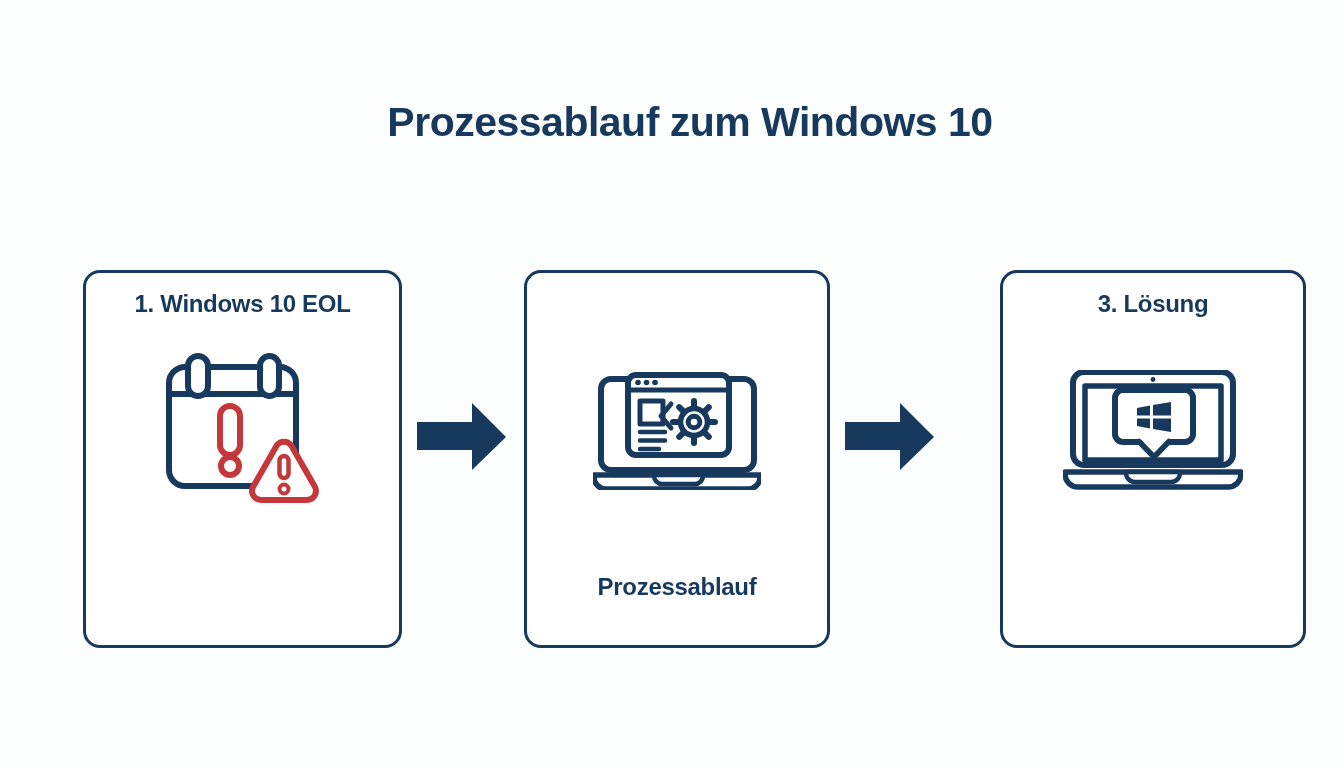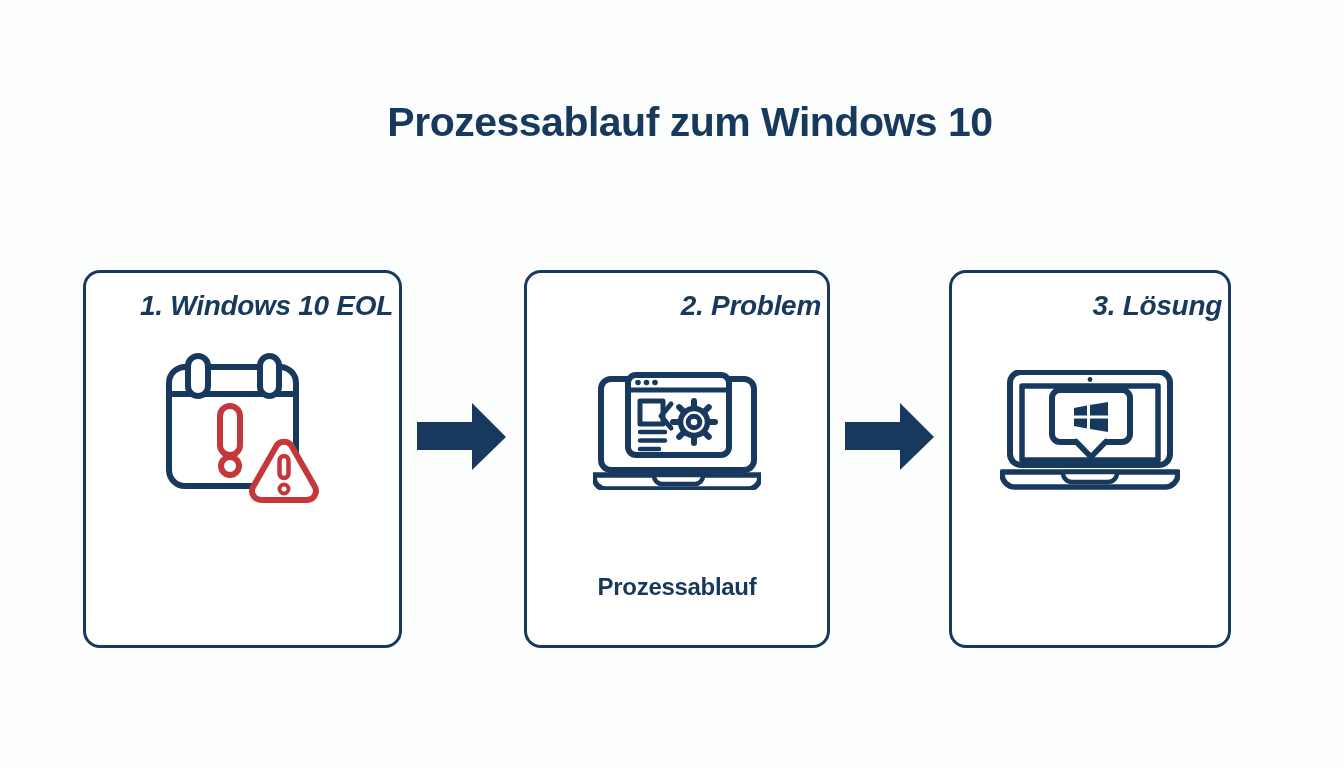--- a/index.html
+++ b/index.html
@@ -22,26 +22,25 @@
     letter-spacing:-0.5px;color:var(--navy);padding-left:36px;
   }
   .card{
     position:absolute;top:270px;height:378px;
     background:var(--card);
     border:3px solid var(--navy);
     border-radius:17px;
   }
   .card-1{left:83px;width:319px;}
   .card-2{left:524px;width:306px;}
-  .card-3{left:949px;width:282px;}
+  .card-3{left:1000px;width:306px;}
   .card-heading{
-    margin:17px 6px 0;text-align:right;
-    font-size:28px;font-weight:bold;letter-spacing:-0.3px;
+    margin:17px 6px 0;text-align:center;
+    font-size:24px;font-weight:bold;letter-spacing:-0.3px;
     color:var(--navy);
-    font-style:italic;
   }
   .icon-wrap{
     position:absolute;top:75px;left:0;right:0;height:165px;
     display:flex;align-items:center;justify-content:center;
   }
   .caption{
     position:absolute;left:8px;right:8px;top:276px;height:76px;
     display:flex;flex-direction:column;align-items:center;justify-content:center;
     text-align:center;font-size:24px;font-weight:bold;line-height:34px;
     letter-spacing:-0.3px;color:var(--navy);
@@ -89,21 +88,20 @@
     </div>
   </section>
 
   <div class="arrow arrow-1">
     <svg width="89" height="74" viewBox="0 0 89 74">
       <polygon class="fn" points="0,21 55,21 55,2 89,36 55,69 55,49 0,49"></polygon>
     </svg>
   </div>
 
   <section class="card card-2">
-    <h2 class="card-heading">2. Problem</h2>
     <div class="icon-wrap">
       <svg width="168" height="118" viewBox="0 0 168 118">
 
         <rect class="sn fw ln" x="8" y="7" width="153" height="91" rx="10" stroke-width="6"></rect>
 
         <path class="sn fw ln" d="M1,103 h166 v2 a12,12 0 0 1 -12,12 H13 a12,12 0 0 1 -12,-12 z" stroke-width="5.5"></path>
         <path class="sn fw ln" d="M61,103 h49 v1 a8,8 0 0 1 -8,8 h-33 a8,8 0 0 1 -8,-8 z" stroke-width="4.5"></path>
 
         <rect class="sn fw ln" x="35" y="3" width="101" height="80" rx="8" stroke-width="6"></rect>
         <line class="sn ln" x1="35" y1="18" x2="136" y2="18" stroke-width="5"></line>

